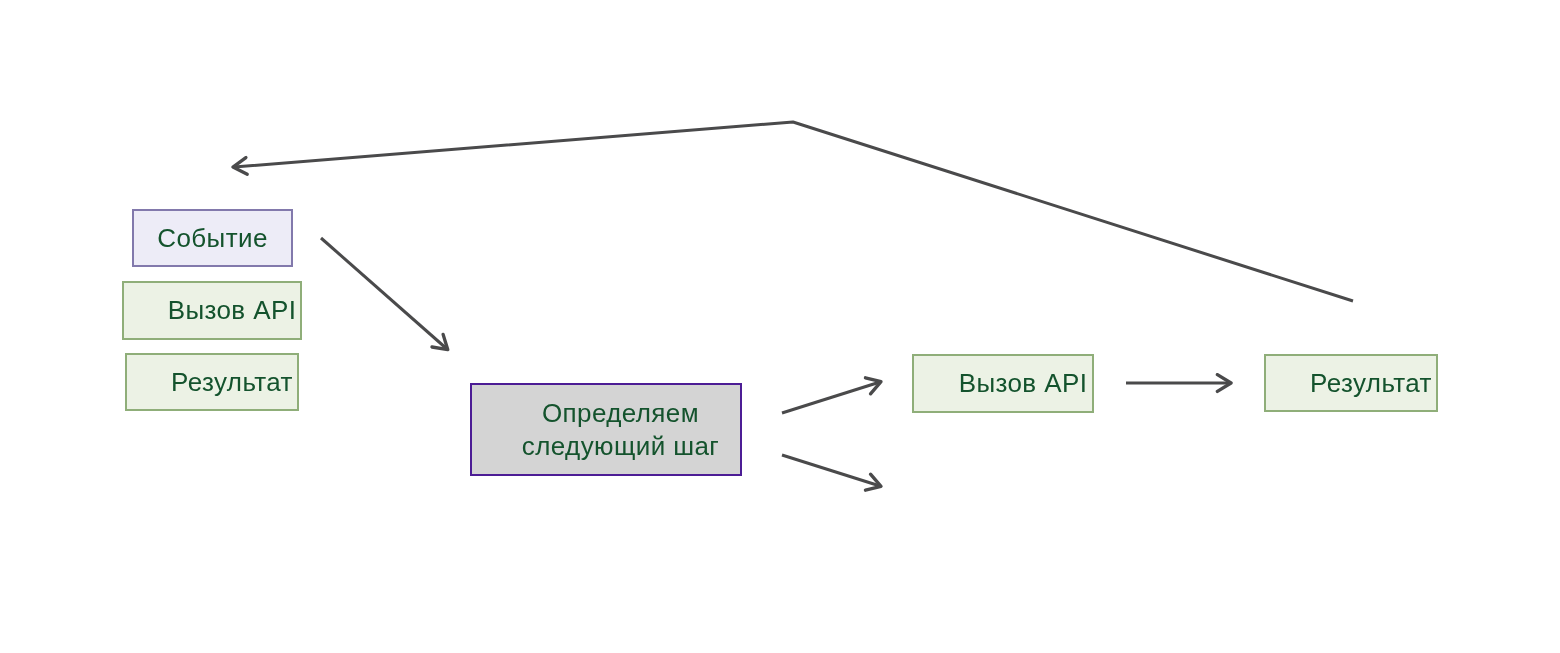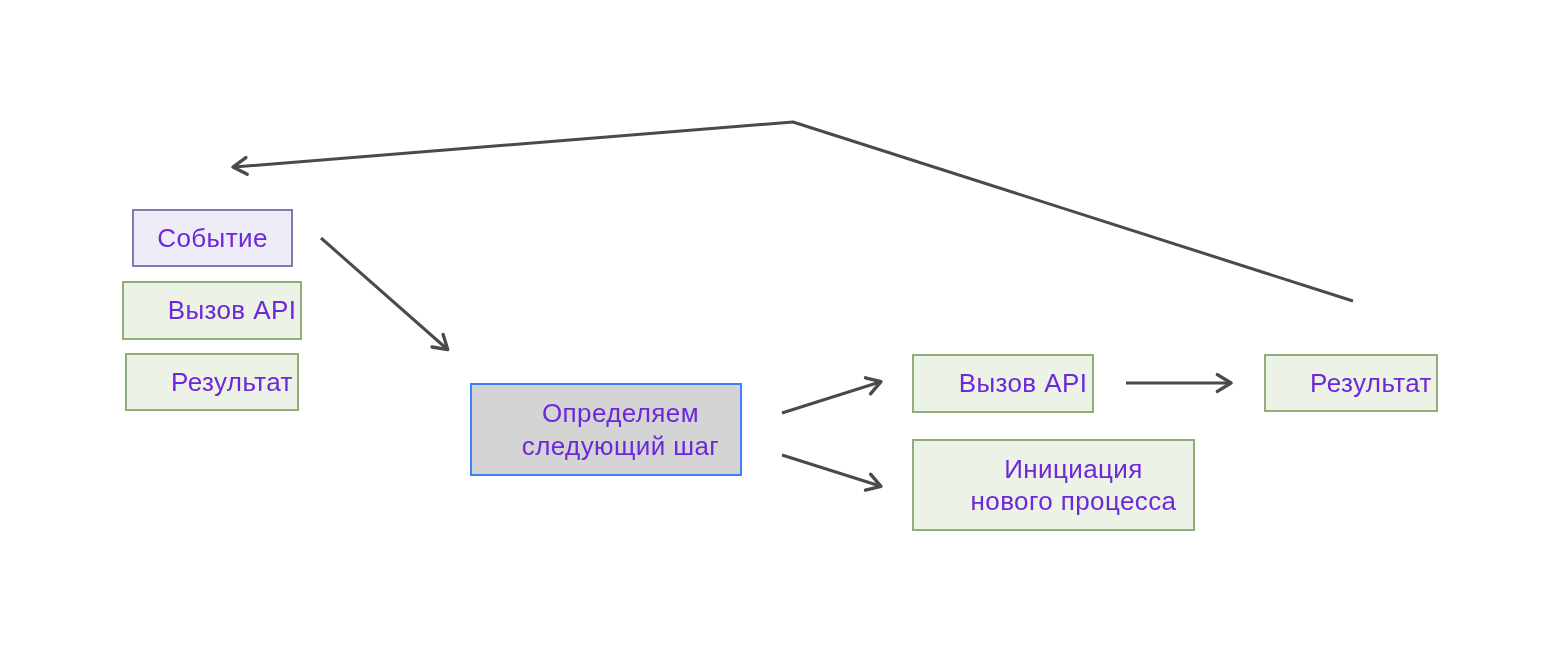--- a/index.html
+++ b/index.html
@@ -19,35 +19,35 @@
   }
   .node {
     position: absolute;
     display: flex;
     align-items: center;
     justify-content: center;
     text-align: center;
     font-size: 26px;
     letter-spacing: 0.4px;
     line-height: 1.25;
-    color: #6d28d9;
+    color: #14532d;
     white-space: pre-line;
   }
   .node-event {
     background: #edecf7;
     border: 2px solid #8279ac;
   }
   .node-action {
     background: #ecf2e5;
     border: 2px solid #8fae79;
     padding-left: 40px;
   }
   .node-decision {
     background: #d4d4d4;
-    border: 2px solid #3b82f6;
+    border: 2px solid #4c1d95;
     padding-left: 29px;
   }
 </style>
 </head>
 <body>
 
 <div class="canvas">
 
   <svg class="edges" width="1560" height="653" viewBox="0 0 1560 653" xmlns="http://www.w3.org/2000/svg">
     <defs>
@@ -71,18 +71,16 @@
 
   <div class="node node-action" style="left:122px; top:281px; width:180px; height:59px;">Вызов API</div>
 
   <div class="node node-action" style="left:125px; top:353px; width:174px; height:58px;">Результат</div>
 
   <div class="node node-decision" style="left:470px; top:383px; width:272px; height:93px;">Определяем
 следующий шаг</div>
 
   <div class="node node-action" style="left:912px; top:354px; width:182px; height:59px;">Вызов API</div>
 
-  <div class="node node-action" style="left:912px; top:439px; width:283px; height:92px;">Инициация
-нового процесса</div>
 
   <div class="node node-action" style="left:1264px; top:354px; width:174px; height:58px;">Результат</div>
 
 </div>
 
 </body></html>

